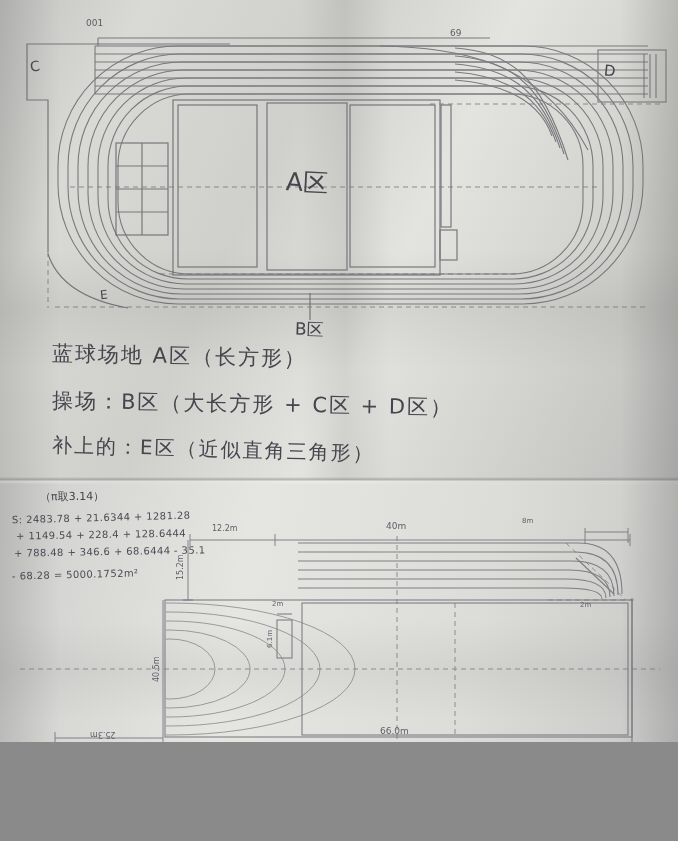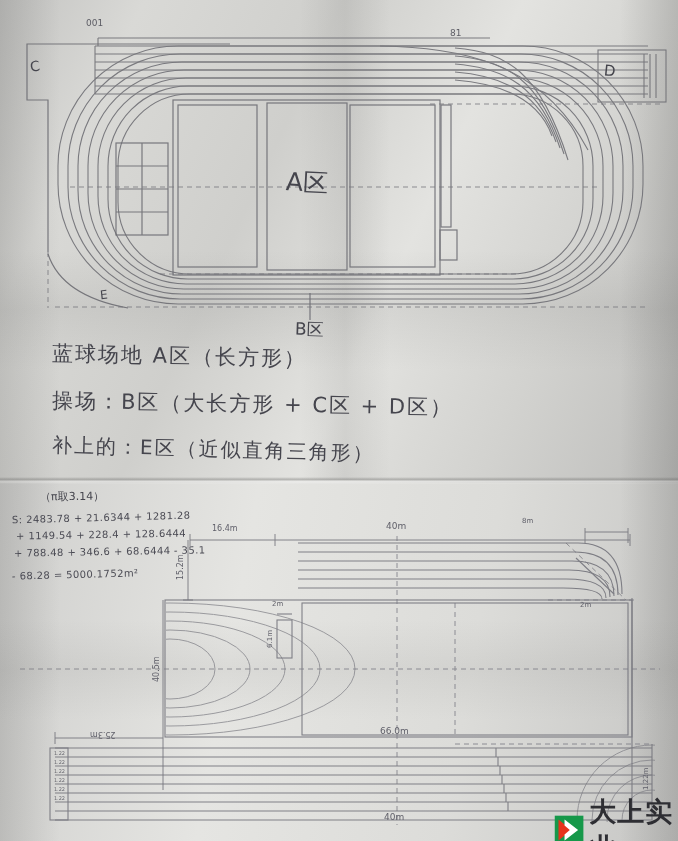--- a/index.html
+++ b/index.html
@@ -1,16 +1,16 @@
 <!DOCTYPE html>
 <html><head>
 <meta charset="utf-8">
 <style>
   html,body{margin:0;padding:0;background:#8a8a8a;}
-  .photo{position:relative;width:678px;height:841px;overflow:hidden;
+  .photo{position:relative;width:678px;height:742px;overflow:hidden;
          font-family:"DejaVu Sans","Liberation Sans",sans-serif;
          background:#fef9c3;box-shadow:inset 0 0 46px rgba(40,40,40,.35);}
   .abs{position:absolute;}
   .sheet-top{left:0;top:0;width:678px;height:483px;
     background:linear-gradient(115deg,#c3c3c1 0%,#d9d9d6 16%,#cfcfcc 38%,#e3e3e0 58%,#d2d2cf 78%,#bdbdbb 100%);}
   .sheet-bottom{left:0;top:483px;width:678px;height:358px;
     background:linear-gradient(100deg,#cfcfcd 0%,#e5e5e2 35%,#dcdcd9 68%,#c6c6c4 100%);}
   .seam{left:0;top:477px;width:678px;height:7px;
     background:linear-gradient(180deg,rgba(90,90,88,0),rgba(90,90,88,.35),rgba(255,255,255,.4),rgba(90,90,88,0));}
   .shade{pointer-events:none;}
@@ -108,21 +108,21 @@
     <g stroke="#77777d" fill="none" stroke-width="1" opacity="0.8" stroke-dasharray="5,4">
       <line x1="430" y1="104" x2="660" y2="104"></line>
       <line x1="160" y1="274" x2="520" y2="274"></line>
       <line x1="55" y1="307" x2="645" y2="307"></line>
       <line x1="70" y1="187" x2="600" y2="187"></line>
       <line x1="48" y1="252" x2="48" y2="308"></line>
     </g>
   </svg>
 
   <div class="lbl pencil" style="left:86px;top:18px;font-size:9px">001</div>
-  <div class="lbl pencil" style="left:450px;top:28px;font-size:9px">81</div>
+  <div class="lbl pencil" style="left:450px;top:28px;font-size:9px">69</div>
   <div class="lbl pen" style="left:30px;top:58px;font-size:14px;transform:rotate(-8deg)">C</div>
   <div class="lbl pen" style="left:604px;top:62px;font-size:15px;transform:rotate(6deg)">D</div>
   <div class="lbl pen" style="left:286px;top:166px;font-size:25px;transform:rotate(3deg)">A区</div>
   <div class="lbl pen" style="left:295px;top:318px;font-size:17px;transform:rotate(2deg)">B区</div>
   <div class="lbl pen" style="left:100px;top:288px;font-size:12px;transform:rotate(-6deg)">E</div>
 
   <div class="lbl pen note-line" style="left:52px;top:342px;transform:rotate(1.2deg)">蓝球场地  A区（长方形）</div>
   <div class="lbl pen note-line" style="left:52px;top:390px;transform:rotate(1deg)">操场：B区（大长方形 + C区 + D区）</div>
   <div class="lbl pen note-line" style="left:52px;top:436px;font-size:20px;transform:rotate(1.5deg)">补上的：E区（近似直角三角形）</div>
 
@@ -207,21 +207,21 @@
       <line x1="548" y1="120" x2="634" y2="120"></line>
     </g>
   </svg>
 
   <div class="lbl pen" style="left:40px;top:489px;font-size:11px;transform:rotate(-1deg)">（π取3.14）</div>
   <div class="lbl calc-line" style="left:12px;top:512px;transform:rotate(-1.5deg)">S: 2483.78 + 21.6344 + 1281.28</div>
   <div class="lbl calc-line" style="left:16px;top:529px;transform:rotate(-1deg)">+ 1149.54 + 228.4 + 128.6444</div>
   <div class="lbl calc-line" style="left:14px;top:546px;transform:rotate(-1deg)">+ 788.48 + 346.6 + 68.6444 - 35.1</div>
   <div class="lbl calc-line" style="left:12px;top:569px;transform:rotate(-1.5deg)">- 68.28 = 5000.1752m²</div>
 
-  <div class="lbl dim" style="left:212px;top:524px">16.4m</div>
+  <div class="lbl dim" style="left:212px;top:524px">12.2m</div>
   <div class="lbl dim" style="left:386px;top:521px;font-size:9px">40m</div>
   <div class="lbl dim" style="left:522px;top:517px;font-size:7px">8m</div>
   <div class="lbl dim rot-90" style="left:176px;top:580px">15.2m</div>
   <div class="lbl dim rot-90" style="left:152px;top:682px">40.5m</div>
   <div class="lbl dim" style="left:272px;top:600px;font-size:7px">2m</div>
   <div class="lbl dim rot-90" style="left:266px;top:648px;font-size:7px">6.1m</div>
   <div class="lbl dim" style="left:580px;top:601px;font-size:7px">2m</div>
   <div class="lbl dim" style="left:380px;top:726px;font-size:9px">66.0m</div>
   <div class="lbl dim rot180" style="left:90px;top:730px">25.3m</div>
   <div class="lbl dim" style="left:384px;top:812px;font-size:9px">40m</div>

